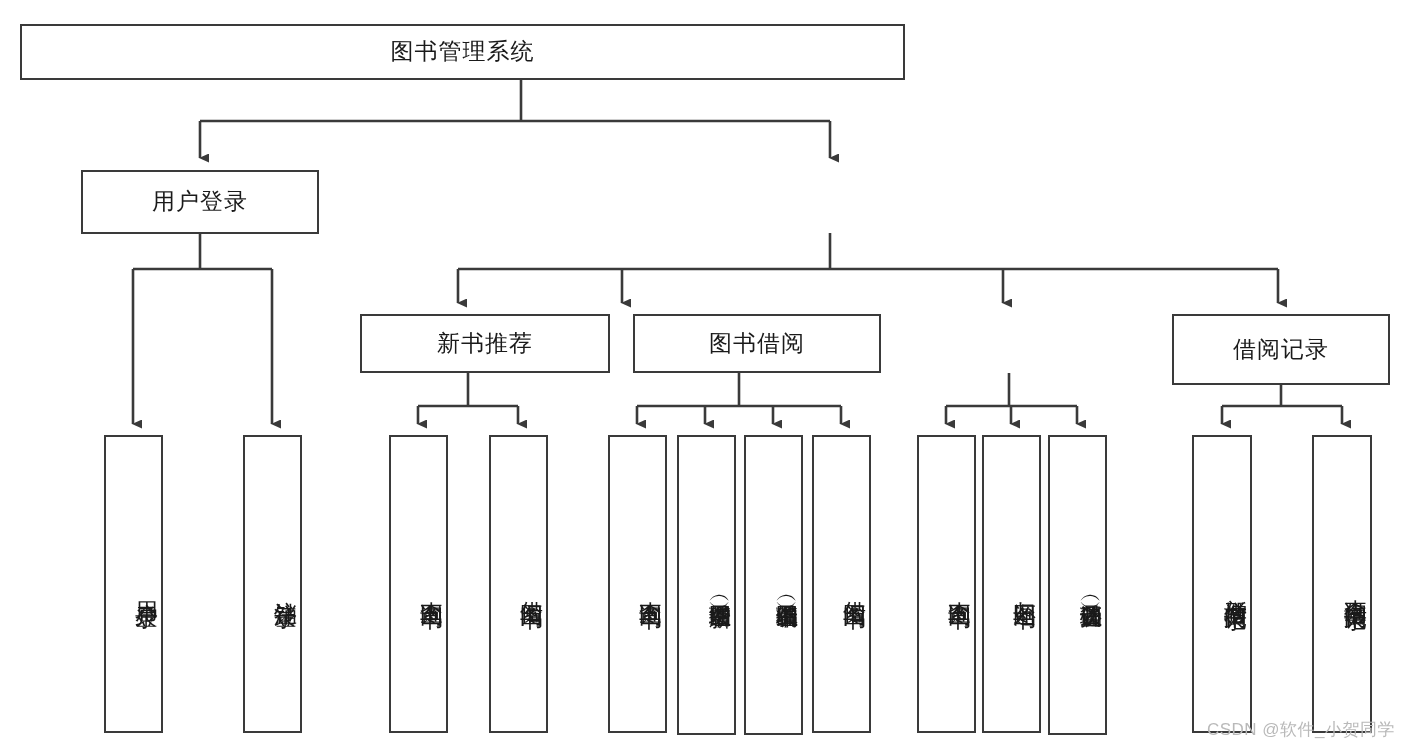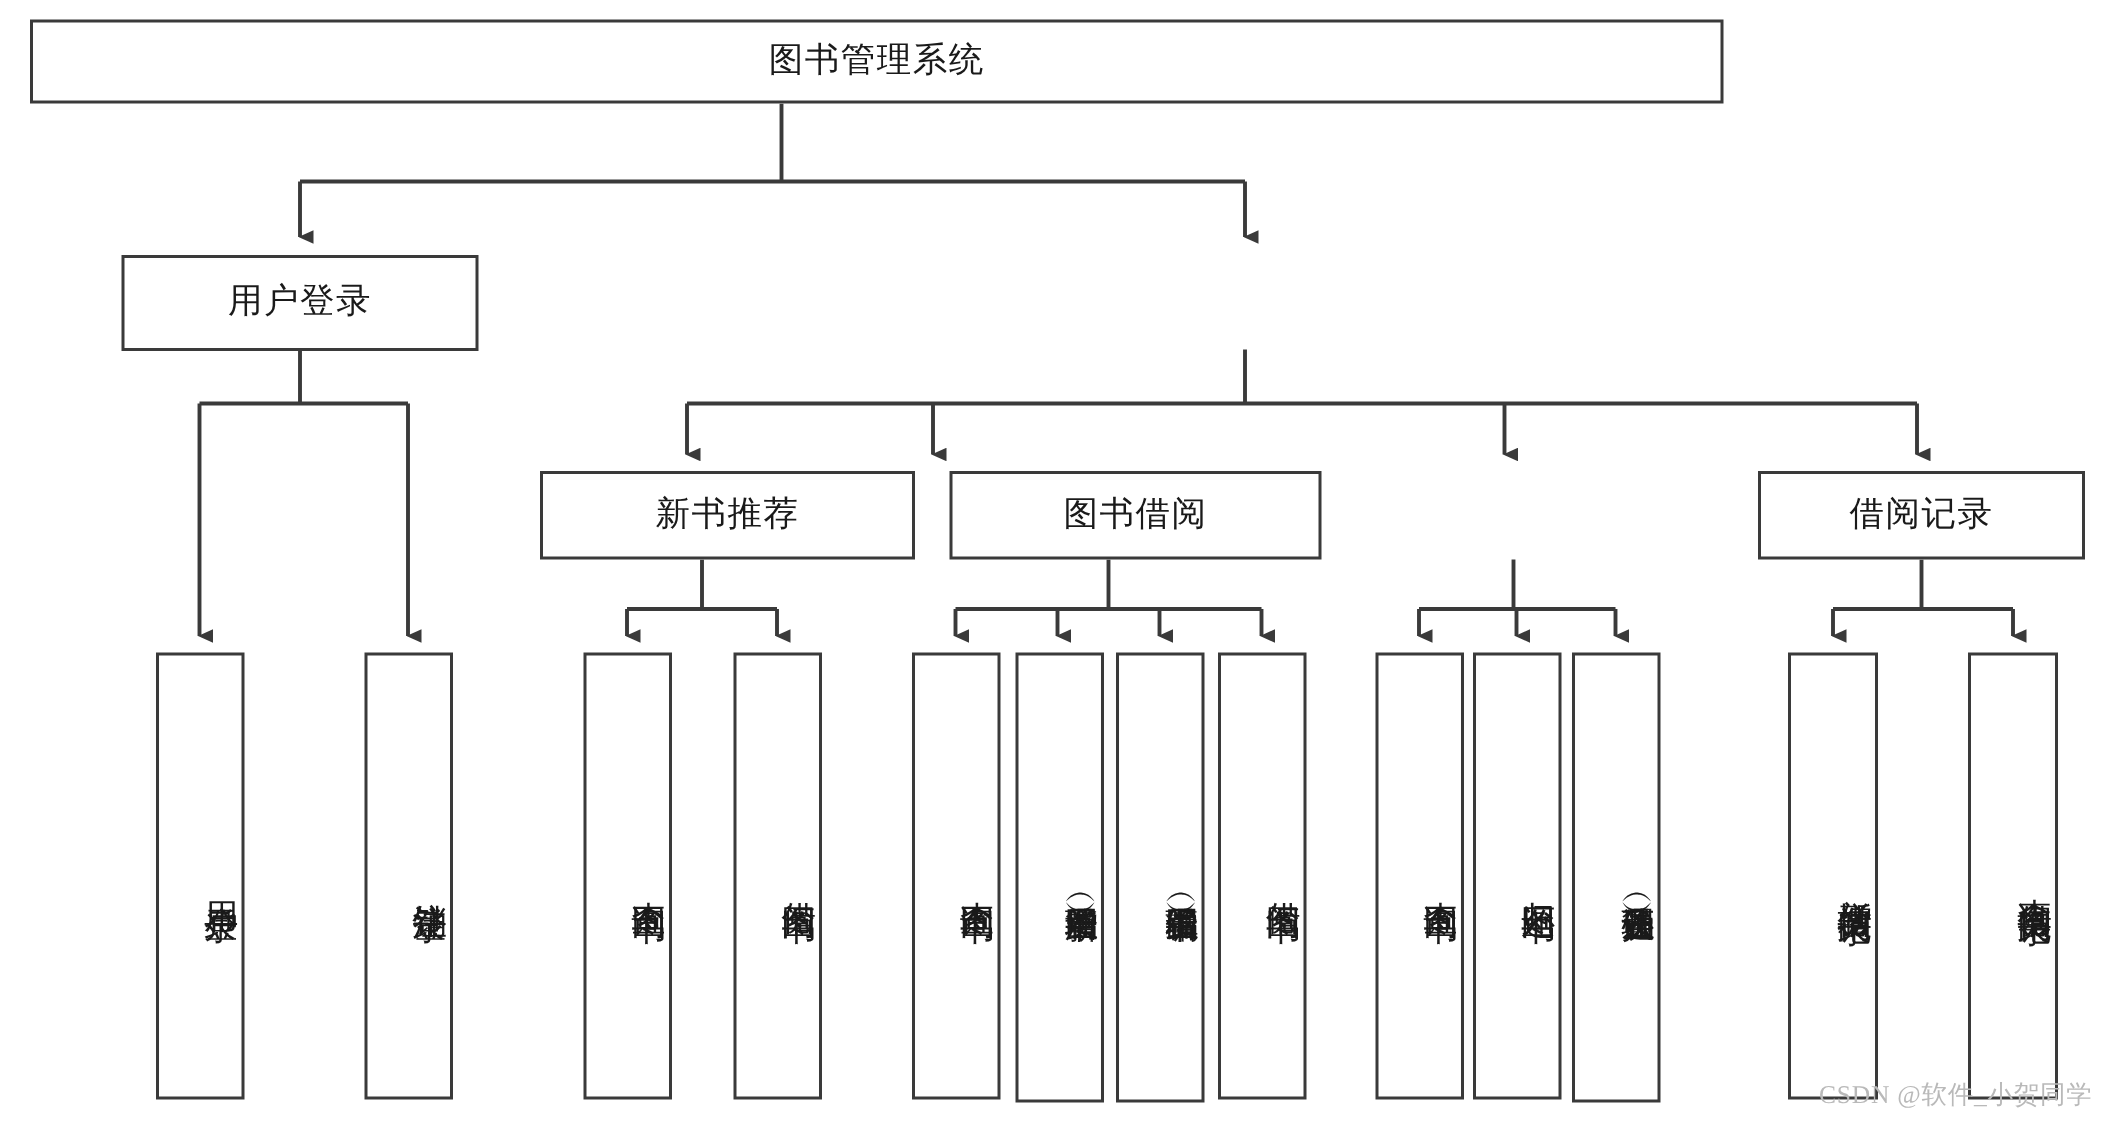--- a/index.html
+++ b/index.html
@@ -42,21 +42,21 @@
   .node.vert.tall{
     font-size:22px;
     letter-spacing:0px;
   }
   #watermark{
     position:absolute;
     right:10px;
     bottom:6px;
     font-size:17px;
     color:#b9b9b9;
-    font-family:Liberation Serif, serif;
+    font-family:Liberation Sans, sans-serif;
     letter-spacing:0.5px;
     white-space:nowrap;
     pointer-events:none;
   }
   svg{position:absolute;left:0;top:0;}
 </style>
 </head>
 <body>
 
 <div id="diagram">
@@ -104,31 +104,31 @@
       <path d="M1011,406 L1011,424" marker-end="url(#arrow)"></path>
       <path d="M1077,406 L1077,424" marker-end="url(#arrow)"></path>
 
       <path d="M1281,373 L1281,406"></path>
       <path d="M1222,406 L1342,406"></path>
       <path d="M1222,406 L1222,424" marker-end="url(#arrow)"></path>
       <path d="M1342,406 L1342,424" marker-end="url(#arrow)"></path>
     </g>
   </svg>
 
-  <div class="node horiz" style="left:20px;top:13px;width:1129px;height:56px;">图书管理系统</div>
+  <div class="node horiz" style="left:20px;top:24px;width:885px;height:56px;">图书管理系统</div>
 
   <div class="node horiz" style="left:81px;top:170px;width:238px;height:64px;">用户登录</div>
 
 
   <div class="node horiz" style="left:360px;top:314px;width:250px;height:59px;">新书推荐</div>
 
   <div class="node horiz" style="left:633px;top:314px;width:248px;height:59px;">图书借阅</div>
 
 
-  <div class="node horiz" style="left:1172px;top:314px;width:218px;height:59px;">借阅记录</div>
+  <div class="node horiz" style="left:1172px;top:314px;width:218px;height:71px;">借阅记录</div>
 
   <div class="node vert" style="left:104px;top:435px;width:59px;height:298px;">用户登录</div>
 
   <div class="node vert" style="left:243px;top:435px;width:59px;height:298px;">注销登录</div>
 
   <div class="node vert" style="left:389px;top:435px;width:59px;height:298px;">查询图书</div>
 
   <div class="node vert" style="left:489px;top:435px;width:59px;height:298px;">借阅图书</div>
 
   <div class="node vert" style="left:608px;top:435px;width:59px;height:298px;">查询图书</div>

